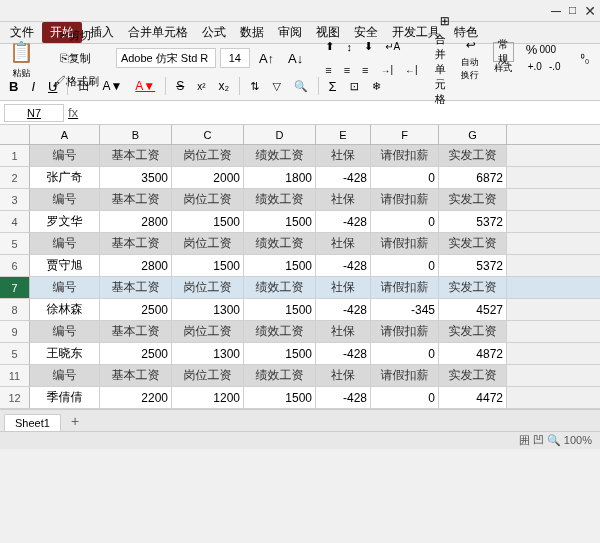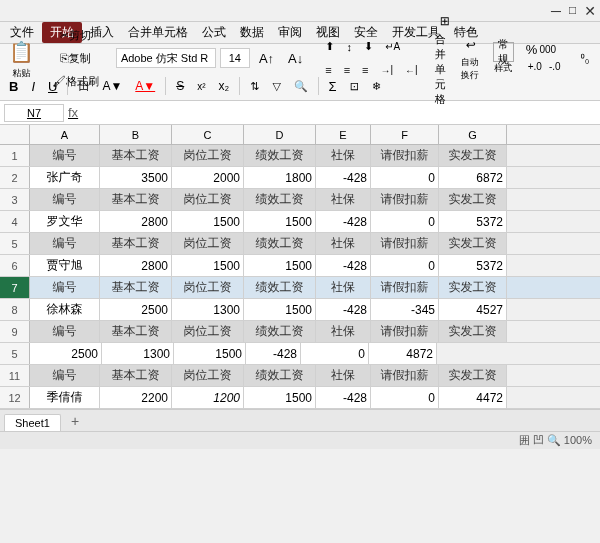--- a/index.html
+++ b/index.html
@@ -498,20 +498,21 @@
       <div class="cell col-a" style="background: rgb(217, 217, 217); color: rgb(51, 51, 51); font-weight: normal;">编号</div>
       <div class="cell col-b" style="background: rgb(217, 217, 217); color: rgb(51, 51, 51); font-weight: normal;">基本工资</div>
       <div class="cell col-c" style="background: rgb(217, 217, 217); color: rgb(51, 51, 51); font-weight: normal;">岗位工资</div>
       <div class="cell col-d" style="background: rgb(217, 217, 217); color: rgb(51, 51, 51); font-weight: normal;">绩效工资</div>
       <div class="cell col-e" style="background: rgb(217, 217, 217); color: rgb(51, 51, 51); font-weight: normal;">社保</div>
       <div class="cell col-f" style="background: rgb(217, 217, 217); color: rgb(51, 51, 51); font-weight: normal;">请假扣薪</div>
       <div class="cell col-g" style="background: rgb(217, 217, 217); color: rgb(51, 51, 51); font-weight: normal;">实发工资</div>
     </div>
     <div class="grid-row">
       <div class="row-num">5</div>
+      <div class="cell col-a">王晓东</div>
       <div class="cell col-b" style="justify-content: flex-end;">2500</div>
       <div class="cell col-c" style="justify-content: flex-end;">1300</div>
       <div class="cell col-d" style="justify-content: flex-end;">1500</div>
       <div class="cell col-e" style="justify-content: flex-end;">-428</div>
       <div class="cell col-f" style="justify-content: flex-end;">0</div>
       <div class="cell col-g" style="justify-content: flex-end;">4872</div>
     </div>
     <div class="grid-row">
       <div class="row-num">11</div>
       <div class="cell col-a" style="background: rgb(217, 217, 217); color: rgb(51, 51, 51); font-weight: normal;">编号</div>
@@ -519,21 +520,21 @@
       <div class="cell col-c" style="background: rgb(217, 217, 217); color: rgb(51, 51, 51); font-weight: normal;">岗位工资</div>
       <div class="cell col-d" style="background: rgb(217, 217, 217); color: rgb(51, 51, 51); font-weight: normal;">绩效工资</div>
       <div class="cell col-e" style="background: rgb(217, 217, 217); color: rgb(51, 51, 51); font-weight: normal;">社保</div>
       <div class="cell col-f" style="background: rgb(217, 217, 217); color: rgb(51, 51, 51); font-weight: normal;">请假扣薪</div>
       <div class="cell col-g" style="background: rgb(217, 217, 217); color: rgb(51, 51, 51); font-weight: normal;">实发工资</div>
     </div>
     <div class="grid-row">
       <div class="row-num">12</div>
       <div class="cell col-a">季倩倩</div>
       <div class="cell col-b" style="justify-content: flex-end;">2200</div>
-      <div class="cell col-c" style="justify-content: flex-end; font-style: italic;">1200</div>
+      <div class="cell col-c" style="justify-content: flex-end;">1200</div>
       <div class="cell col-d" style="justify-content: flex-end;">1500</div>
       <div class="cell col-e" style="justify-content: flex-end;">-428</div>
       <div class="cell col-f" style="justify-content: flex-end;">0</div>
       <div class="cell col-g" style="justify-content: flex-end;">4472</div>
     </div>
   </div>
 
 <div class="sheet-tabs">
   <div class="sheet-tab">Sheet1</div>
   <div class="sheet-tab-add">+</div>

